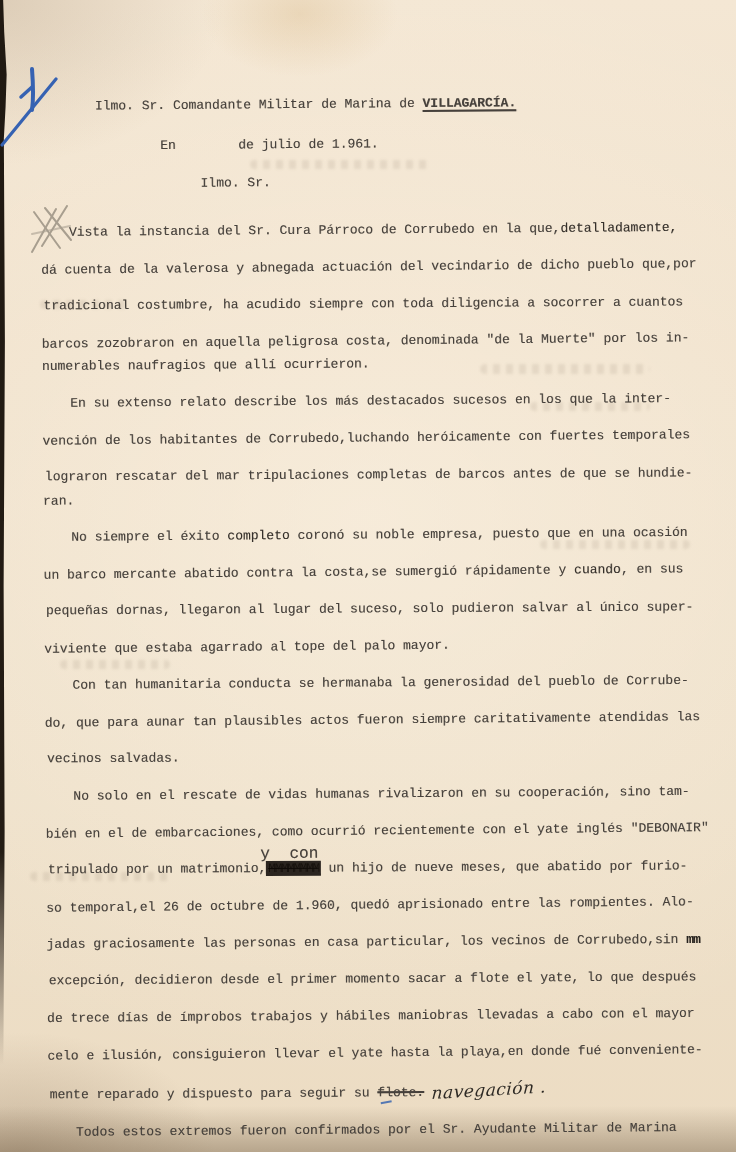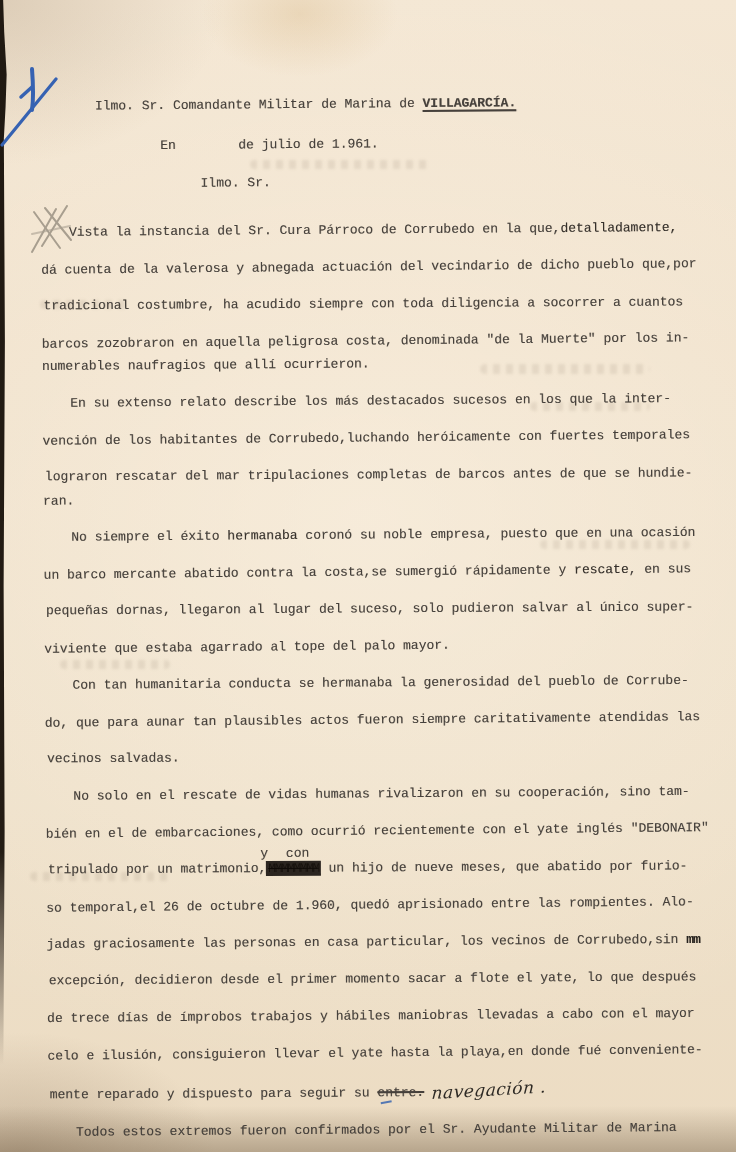--- a/index.html
+++ b/index.html
@@ -52,21 +52,21 @@
   .line:nth-of-type(3n){transform:rotate(.1deg) translateX(2px);}
 
   .b{font-weight:normal;color:#35302b;}
   .ovs{font-weight:bold;color:#26221e;letter-spacing:-1px;}
   .strike{text-decoration:line-through;text-decoration-thickness:2px;position:relative;}
   .strike::after{content:"";position:absolute;left:3px;bottom:-3px;width:11px;height:2px;
     background:#3a66b0;transform:rotate(-10deg);opacity:.85;}
   .redact{background:#2b2520;color:#16110d;letter-spacing:-1.5px;padding:0 2px;position:relative;
     text-decoration:line-through;text-decoration-color:#0e0a07;}
   .redact .above{position:absolute;left:-6px;top:-14px;background:none;color:#46413c;
-    letter-spacing:0;word-spacing:10px;font-size:13px;text-decoration:none;}
+    letter-spacing:0;word-spacing:10px;font-size:16px;text-decoration:none;}
   .hand{font-family:"DejaVu Serif", serif;font-style:italic;font-size:17px;letter-spacing:.5px;
     color:#2e2a25;display:inline-block;transform:rotate(-3deg) skewX(-7deg);text-shadow:none;font-weight:500;}
 </style>
 </head>
 <body>
 
 <div class="paper">
 
   <div class="smudge" style="left:480px;top:364px;width:170px;height:10px;"></div>
   <div class="smudge" style="left:530px;top:402px;width:120px;height:9px;"></div>
@@ -108,40 +108,40 @@
           <div class="line"><span>barcos zozobraron en aquella peligrosa costa, denominada "de la Muerte" por los in-</span></div>
           <div class="line tight"><span>numerables naufragios que allí ocurrieron.</span></div>
         </div>
         <div class="para">
           <div class="line ind"><span>En su extenso relato describe los más destacados sucesos en los que la inter-</span></div>
           <div class="line"><span>vención de los habitantes de Corrubedo,luchando heróicamente con fuertes temporales</span></div>
           <div class="line"><span>lograron rescatar del mar tripulaciones completas de barcos antes de que se hundie-</span></div>
           <div class="line tight"><span>ran.</span></div>
         </div>
         <div class="para">
-          <div class="line ind"><span>No siempre el éxito </span><span class="b">hermanaba</span><span> coronó su noble empresa, puesto que en una ocasión</span></div>
-          <div class="line"><span>un barco mercante abatido contra la costa,se sumergió rápidamente y </span><span class="b">rescate</span><span>, en sus</span></div>
+          <div class="line ind"><span>No siempre el éxito </span><span class="b">completo</span><span> coronó su noble empresa, puesto que en una ocasión</span></div>
+          <div class="line"><span>un barco mercante abatido contra la costa,se sumergió rápidamente y </span><span class="b">cuando</span><span>, en sus</span></div>
           <div class="line"><span>pequeñas dornas, llegaron al lugar del suceso, solo pudieron salvar al único super-</span></div>
           <div class="line"><span>viviente que estaba agarrado al tope del palo mayor.</span></div>
         </div>
         <div class="para">
           <div class="line ind"><span>Con tan humanitaria conducta se hermanaba la generosidad del pueblo de Corrube-</span></div>
           <div class="line"><span>do, que para aunar tan plausibles actos fueron siempre caritativamente atendidas las</span></div>
           <div class="line"><span>vecinos salvadas.</span></div>
         </div>
         <div class="para">
           <div class="line ind"><span>No solo en el rescate de vidas humanas rivalizaron en su cooperación, sino tam-</span></div>
           <div class="line"><span>bién en el de embarcaciones, como ocurrió recientemente con el yate inglés "DEBONAIR"</span></div>
           <div class="line"><span>tripulado por un matrimonio,</span><span class="redact">MMMMMMMM<span class="above">y con</span></span><span> un hijo de nueve meses, que abatido por furio-</span></div>
           <div class="line"><span>so temporal,el 26 de octubre de 1.960, quedó aprisionado entre las rompientes. Alo-</span></div>
           <div class="line"><span>jadas graciosamente las personas en casa particular, los vecinos de Corrubedo,sin </span><span class="ovs">mm</span></div>
           <div class="line"><span>excepción, decidieron desde el primer momento sacar a flote el yate, lo que después</span></div>
           <div class="line"><span>de trece días de ímprobos trabajos y hábiles maniobras llevadas a cabo con el mayor</span></div>
           <div class="line"><span>celo e ilusión, consiguieron llevar el yate hasta la playa,en donde fué conveniente-</span></div>
-          <div class="line"><span>mente reparado y dispuesto para seguir su </span><span class="strike">entre.</span><span> </span><span class="hand">navegación .</span></div>
+          <div class="line"><span>mente reparado y dispuesto para seguir su </span><span class="strike">flote.</span><span> </span><span class="hand">navegación .</span></div>
         </div>
         <div class="para">
           <div class="line ind"><span>Todos estos extremos fueron confirmados por el Sr. Ayudante Militar de Marina</span></div>
         </div>
       </div>
   </div>
 
 </div>
 
 </body></html>

